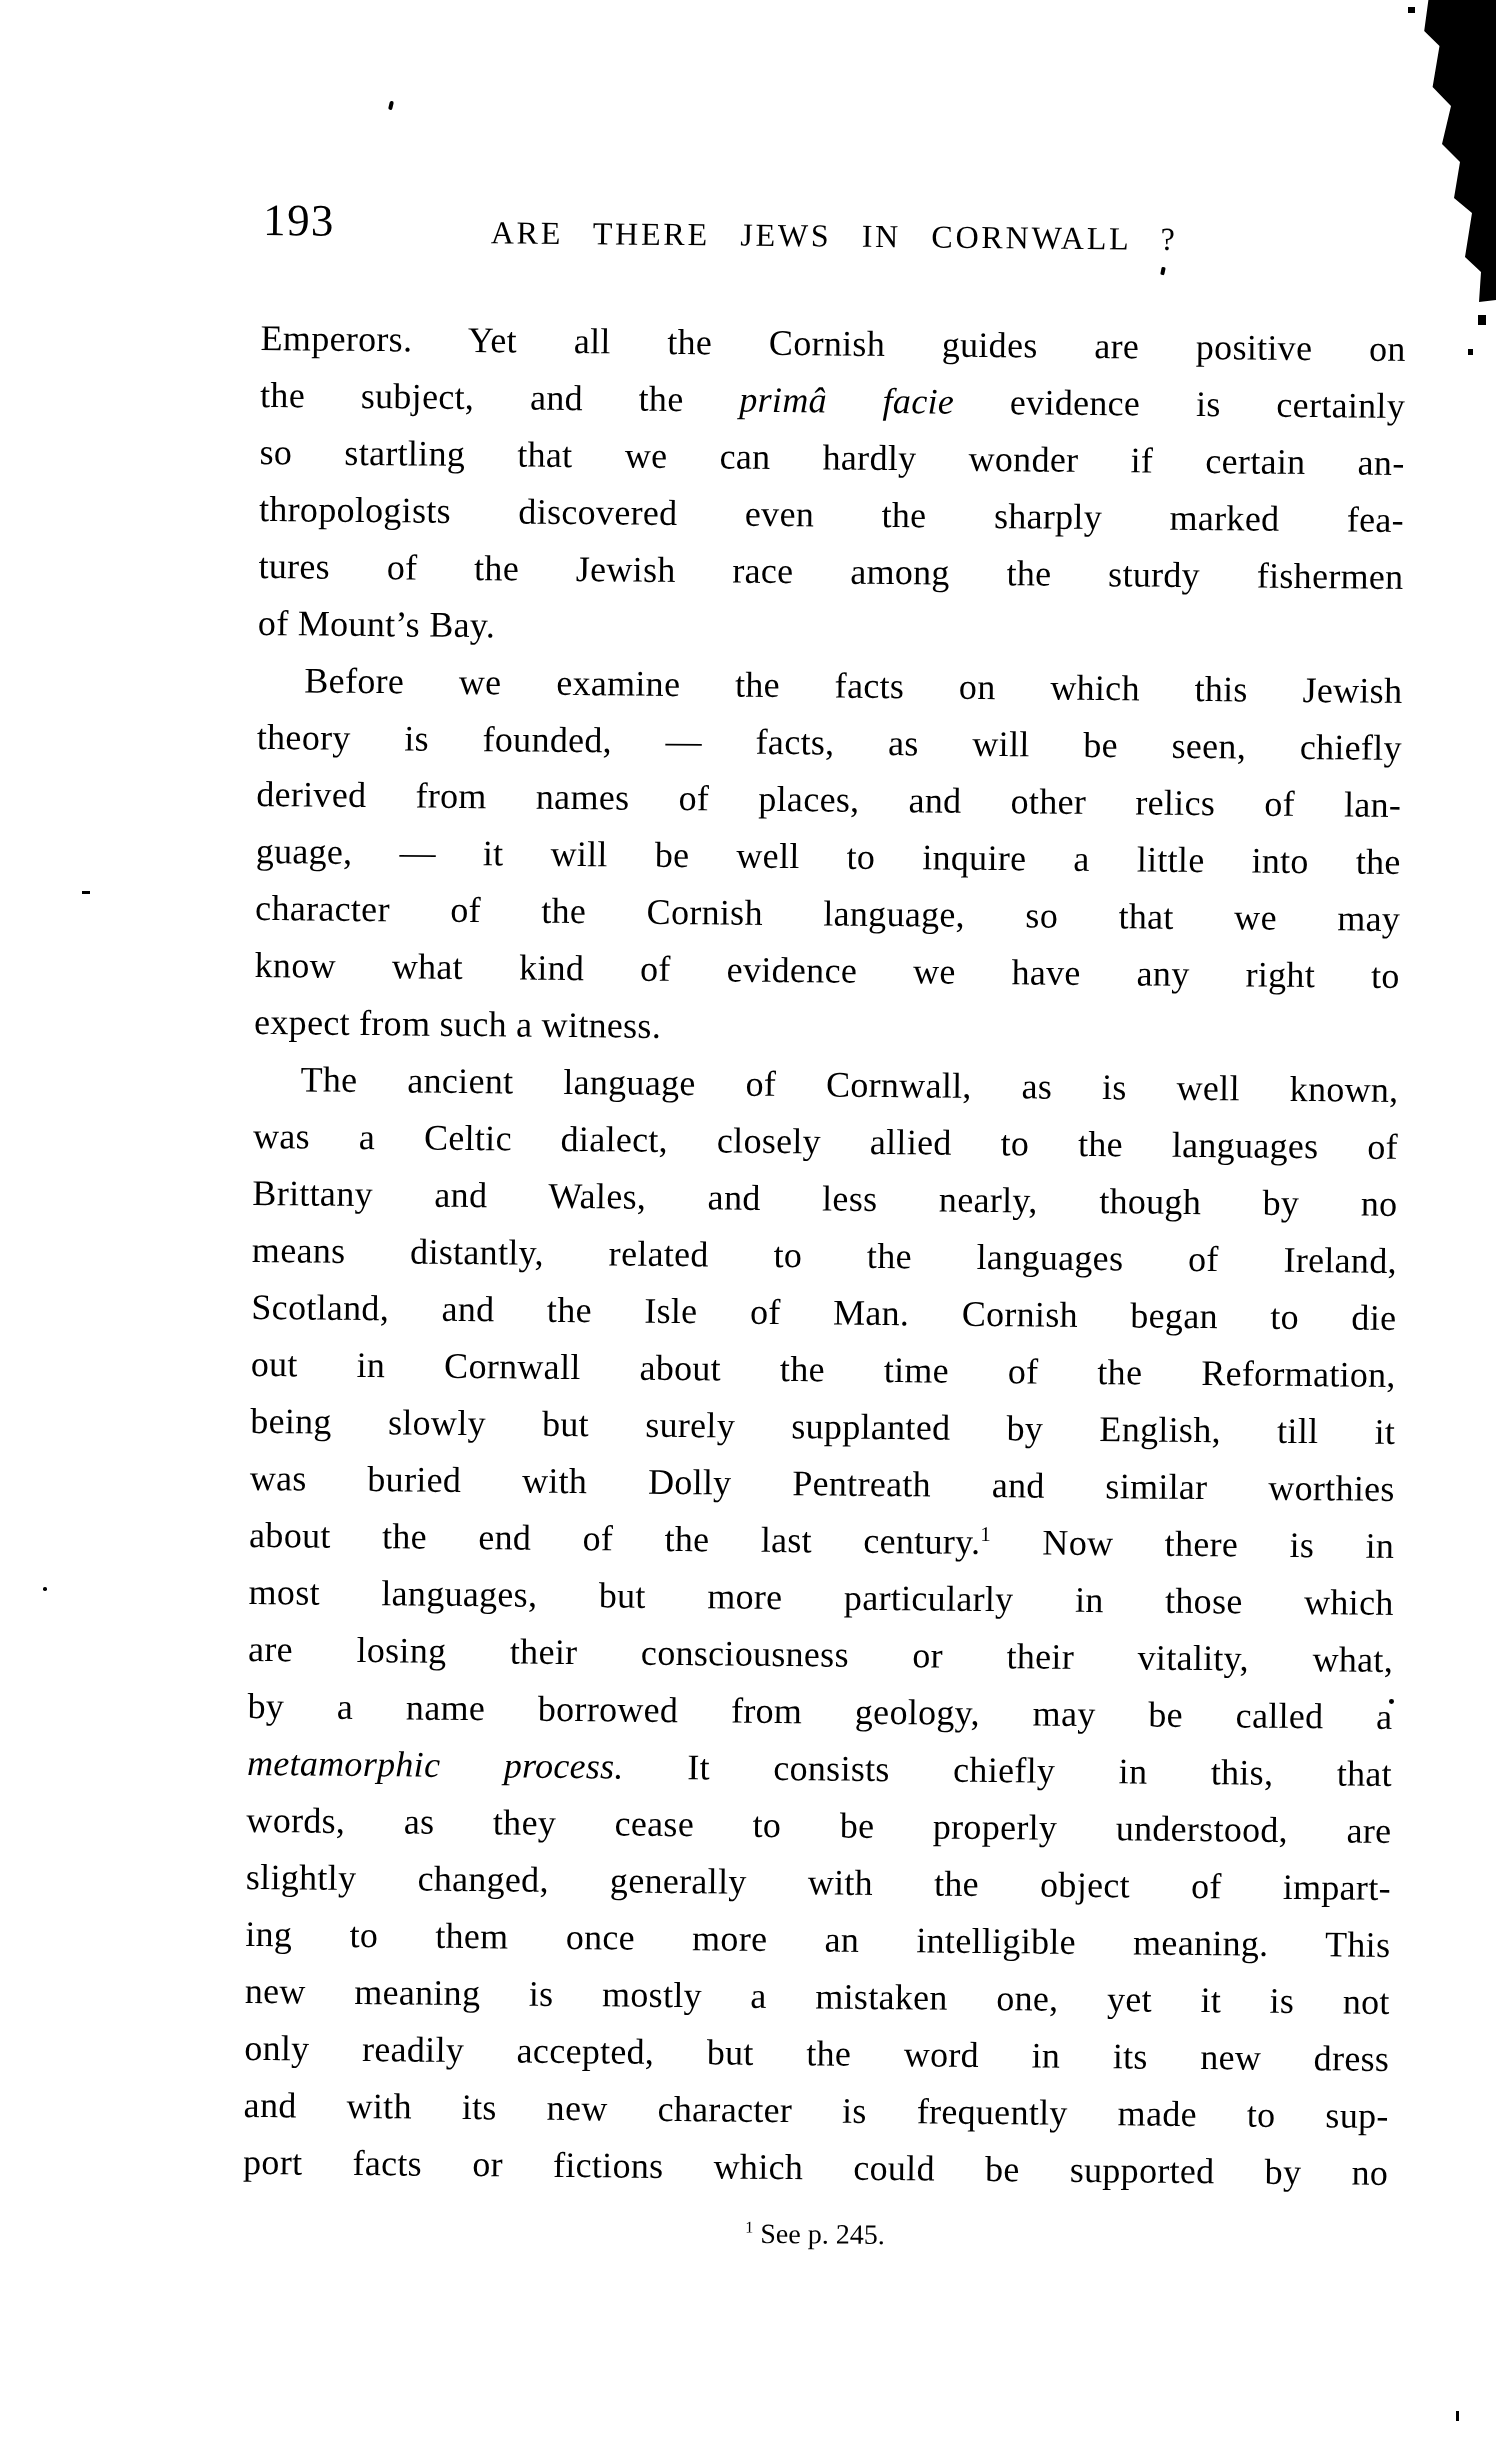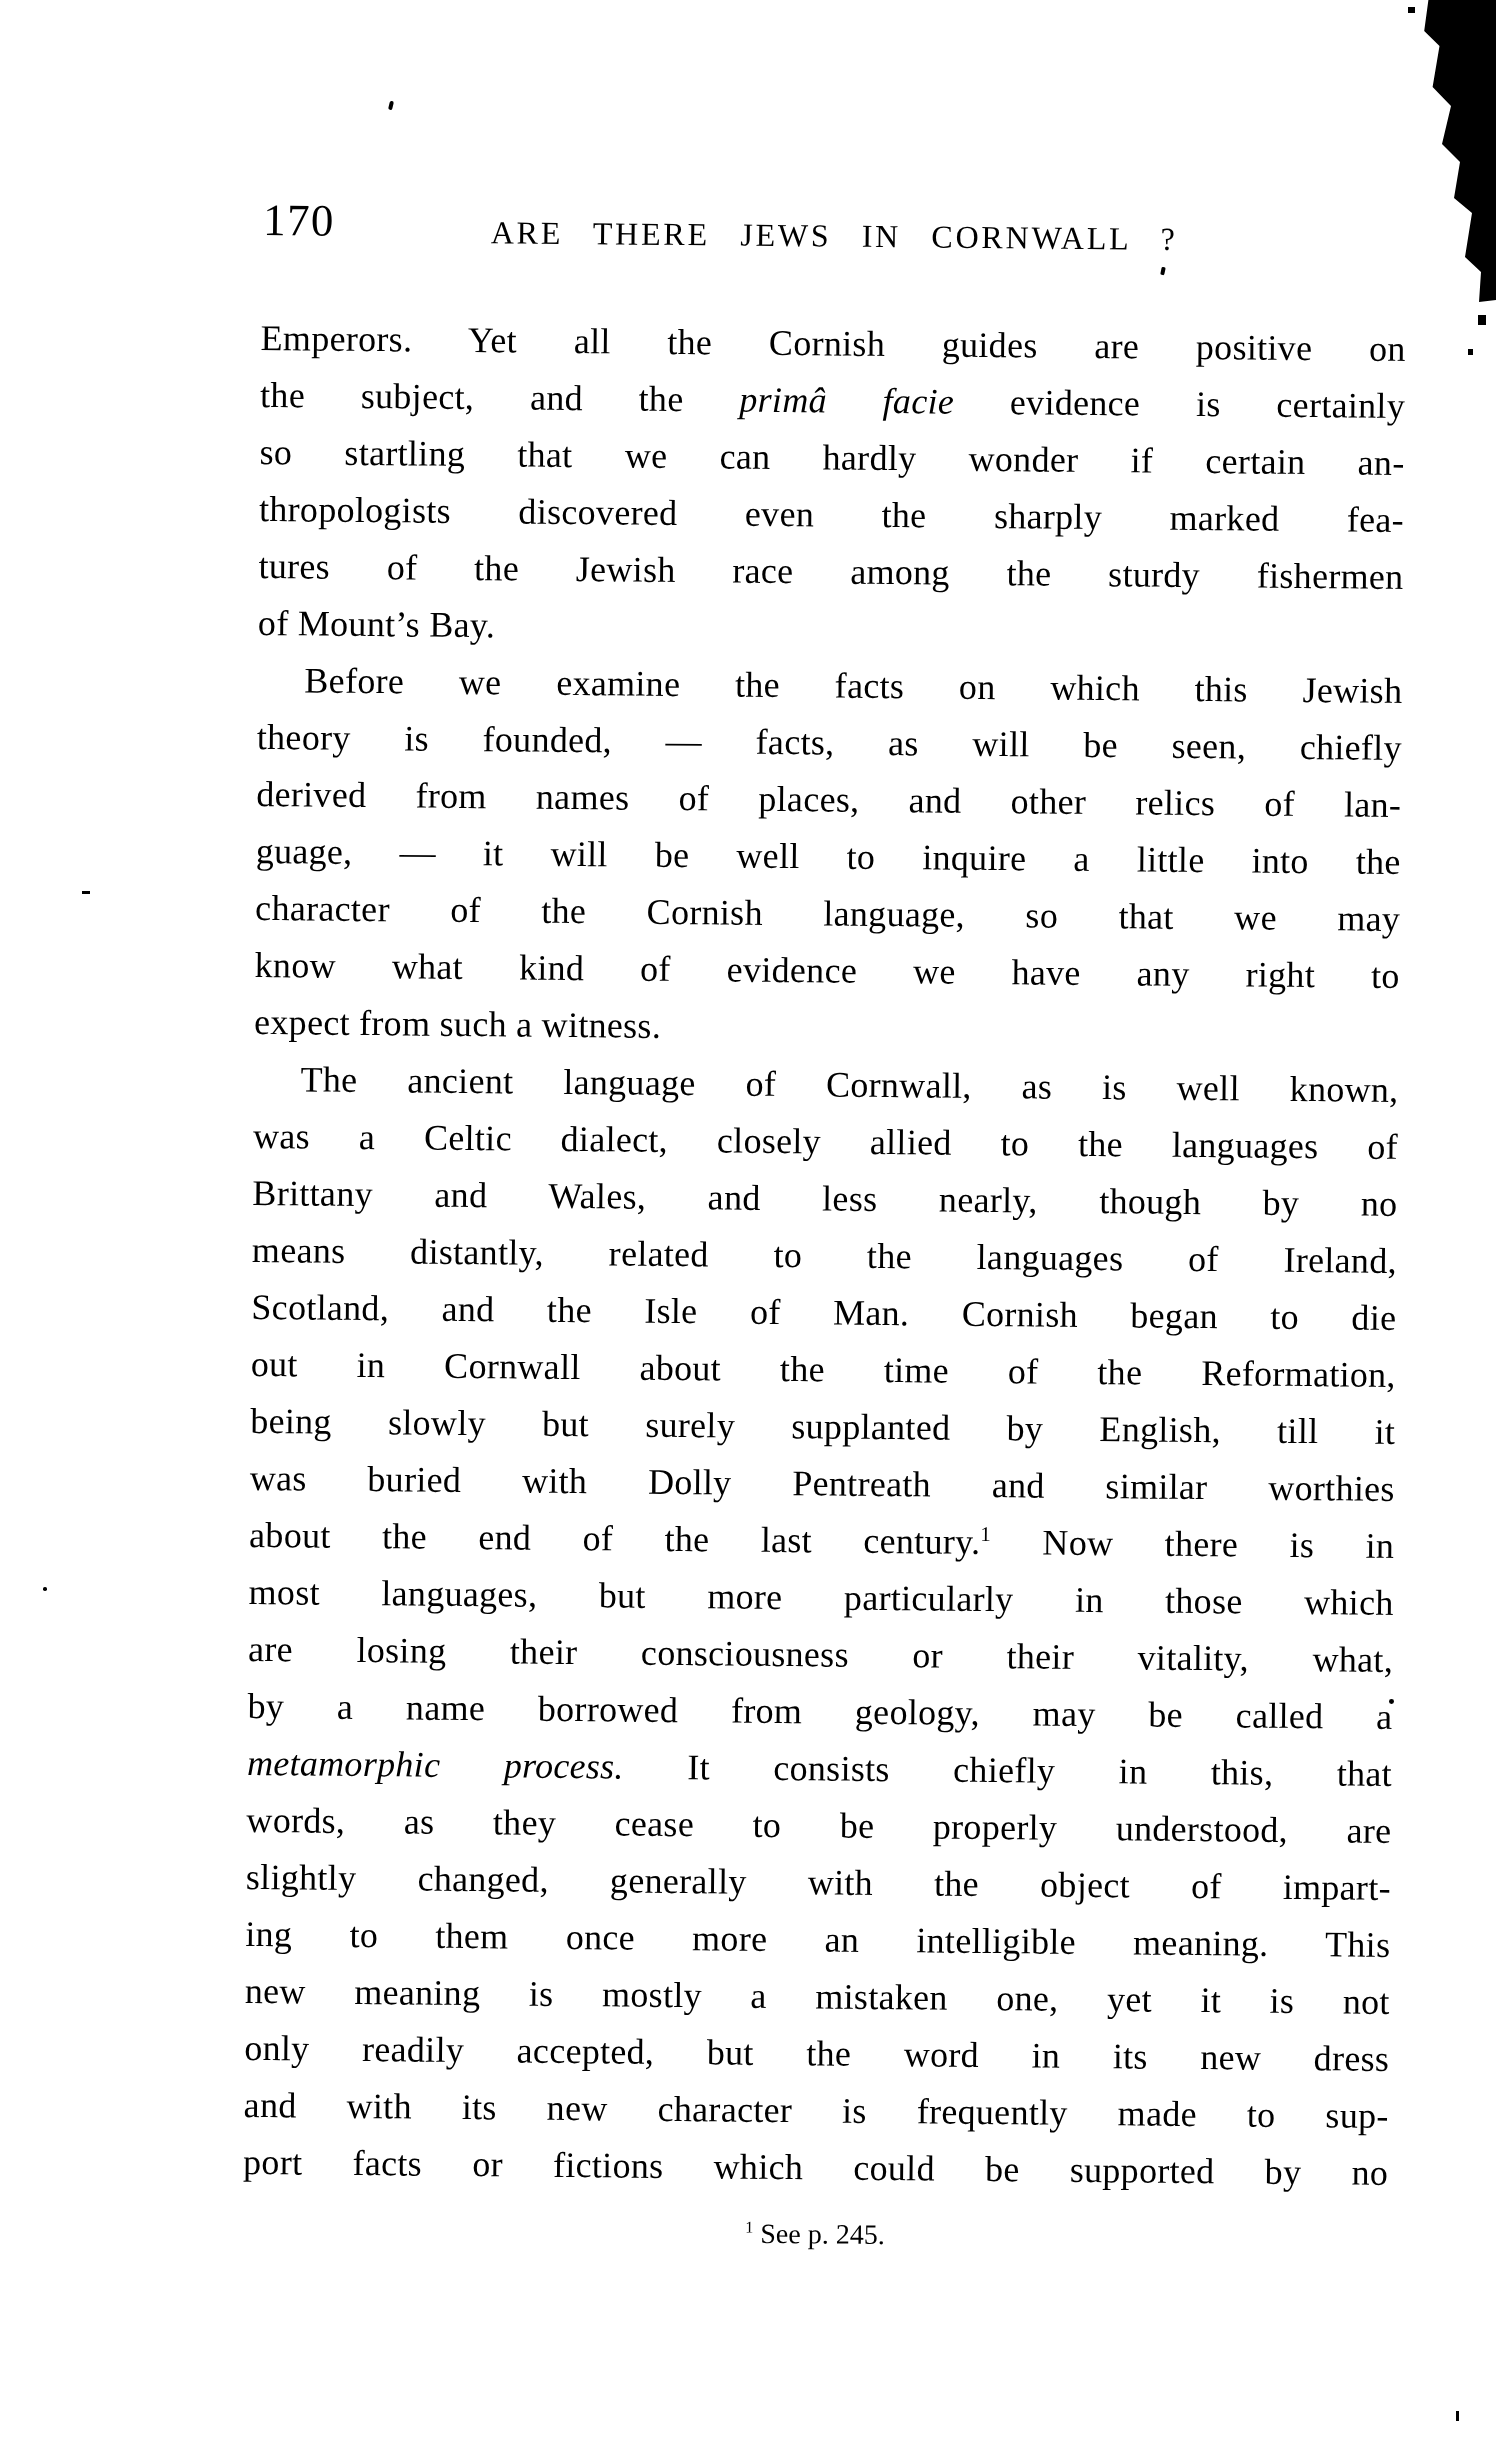--- a/index.html
+++ b/index.html
@@ -77,21 +77,21 @@
   <div class="artifact speck-comma1"></div>
   <div class="artifact speck-comma2"></div>
   <div class="artifact speck-dash"></div>
   <div class="artifact speck-dot1"></div>
   <div class="artifact speck-dot2"></div>
   <div class="artifact speck-tick"></div>
 
   <div class="content">
 
     <div class="header">
-      <span class="pagenum">170</span>
+      <span class="pagenum">193</span>
       <div class="running-title">ARE THERE JEWS IN CORNWALL ?</div>
     </div>
 
     <div class="body-text">
         <div class="para">
           <div class="line"><span>Emperors.  Yet all the Cornish guides are positive on</span></div>
           <div class="line"><span>the subject, and the </span><span class="i">primâ facie</span><span> evidence is certainly</span></div>
           <div class="line"><span>so startling that we can hardly wonder if certain an-</span></div>
           <div class="line"><span>thropologists discovered even the sharply marked fea-</span></div>
           <div class="line"><span>tures of the Jewish race among the sturdy fishermen</span></div>

